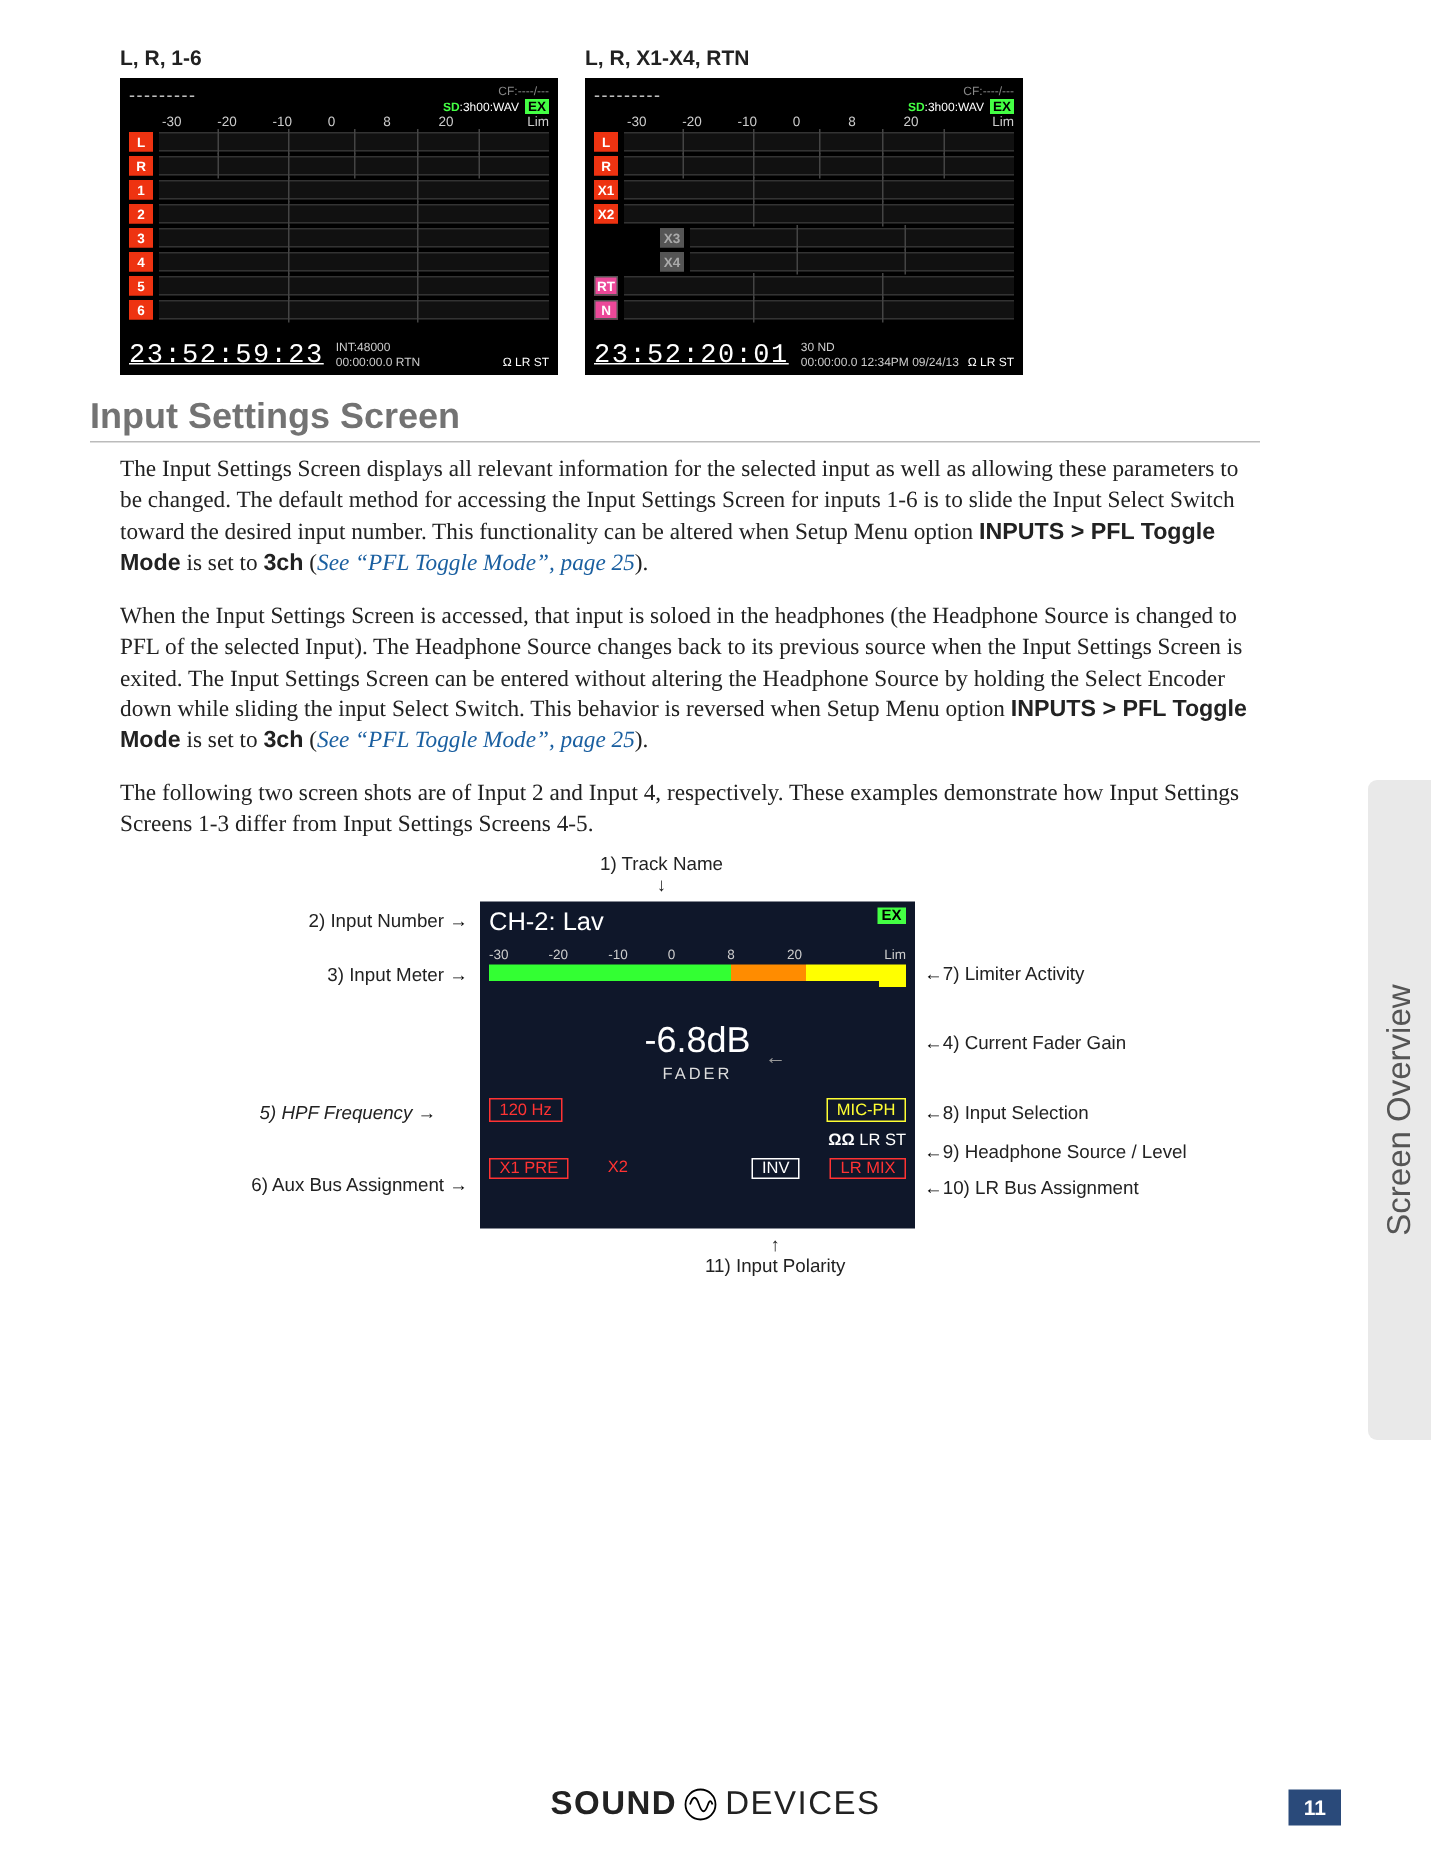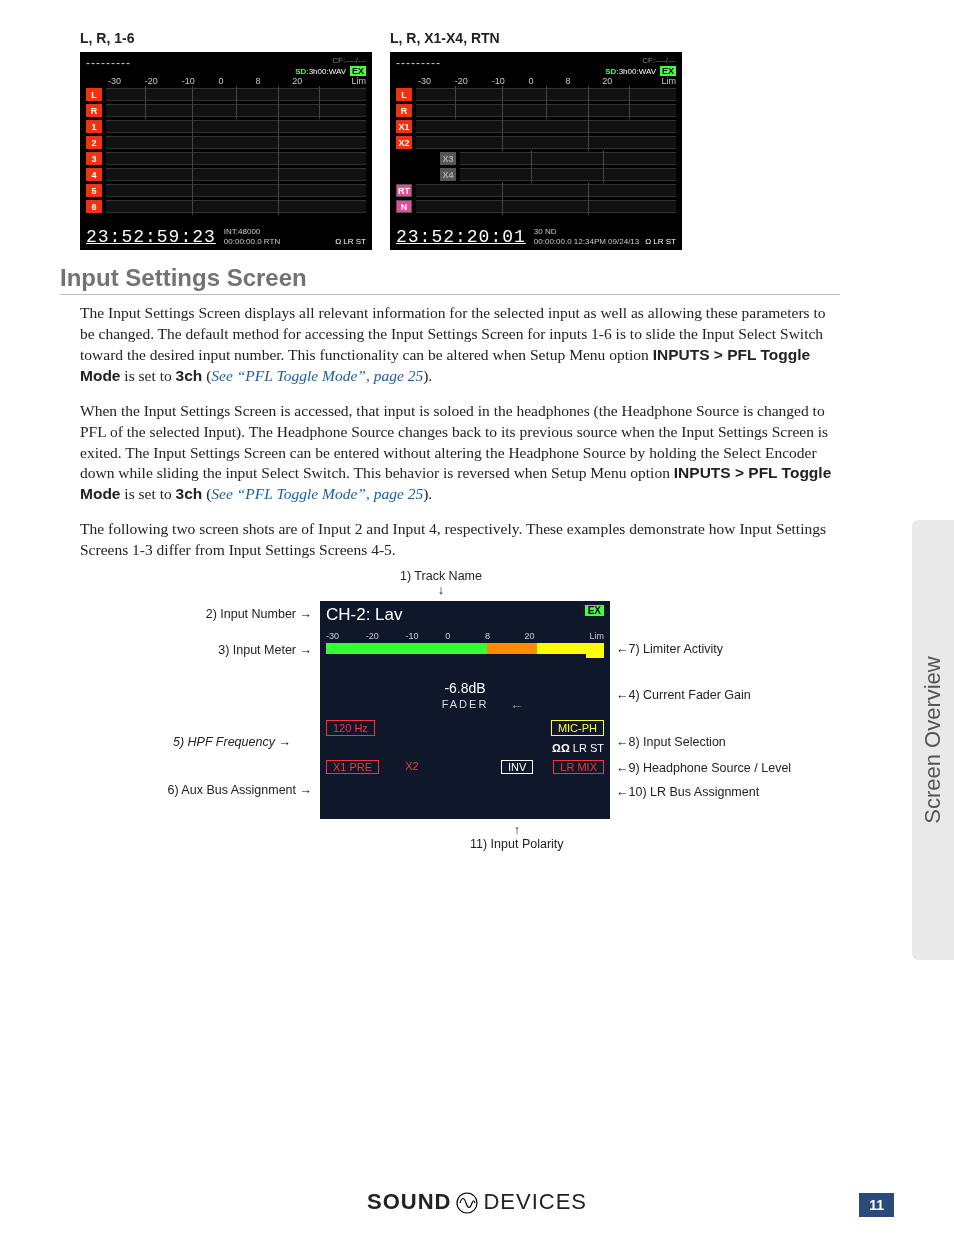--- a/index.html
+++ b/index.html
@@ -196,21 +196,21 @@
   .is-scale { display:flex; font-size:9px; color:#ccc; margin-top:6px; }
   .is-scale span { flex:1; }
   .is-meter {
     height:11px; margin-top:2px; position:relative;
     background:linear-gradient(to right,#3f3 0%,#3f3 58%,#ff8c00 58%,#ff8c00 76%,#ff0 76%,#ff0 100%);
   }
   .is-meter-lim { position:absolute; right:0; top:100%; height:4px; width:18px; background:#ff0; }
   .is-fader {
     text-align:center; margin-top:26px;
   }
-  .is-fader .val { font-size:14px; color:#fff; font-weight:300; }
+  .is-fader .val { font-size:24px; color:#fff; font-weight:300; }
   .is-fader .arrw { position:absolute; left:190px; top:95px; color:#999; font-size:14px; }
   .is-fader .lbl { font-size:11px; letter-spacing:2px; color:#ddd; margin-top:2px; }
   .is-row {
     display:flex; justify-content:space-between; align-items:center;
     font-size:11px; margin-top:10px;
   }
   .box-red { color:#f33; border:1px solid #f33; padding:1px 6px; }
   .box-yel { color:#ff3; border:1px solid #ff3; padding:1px 6px; }
   .is-hp { font-size:11px; color:#fff; text-align:right; margin-top:6px; }
   .is-hp::before { content:"\03A9 "; font-weight:bold; }

